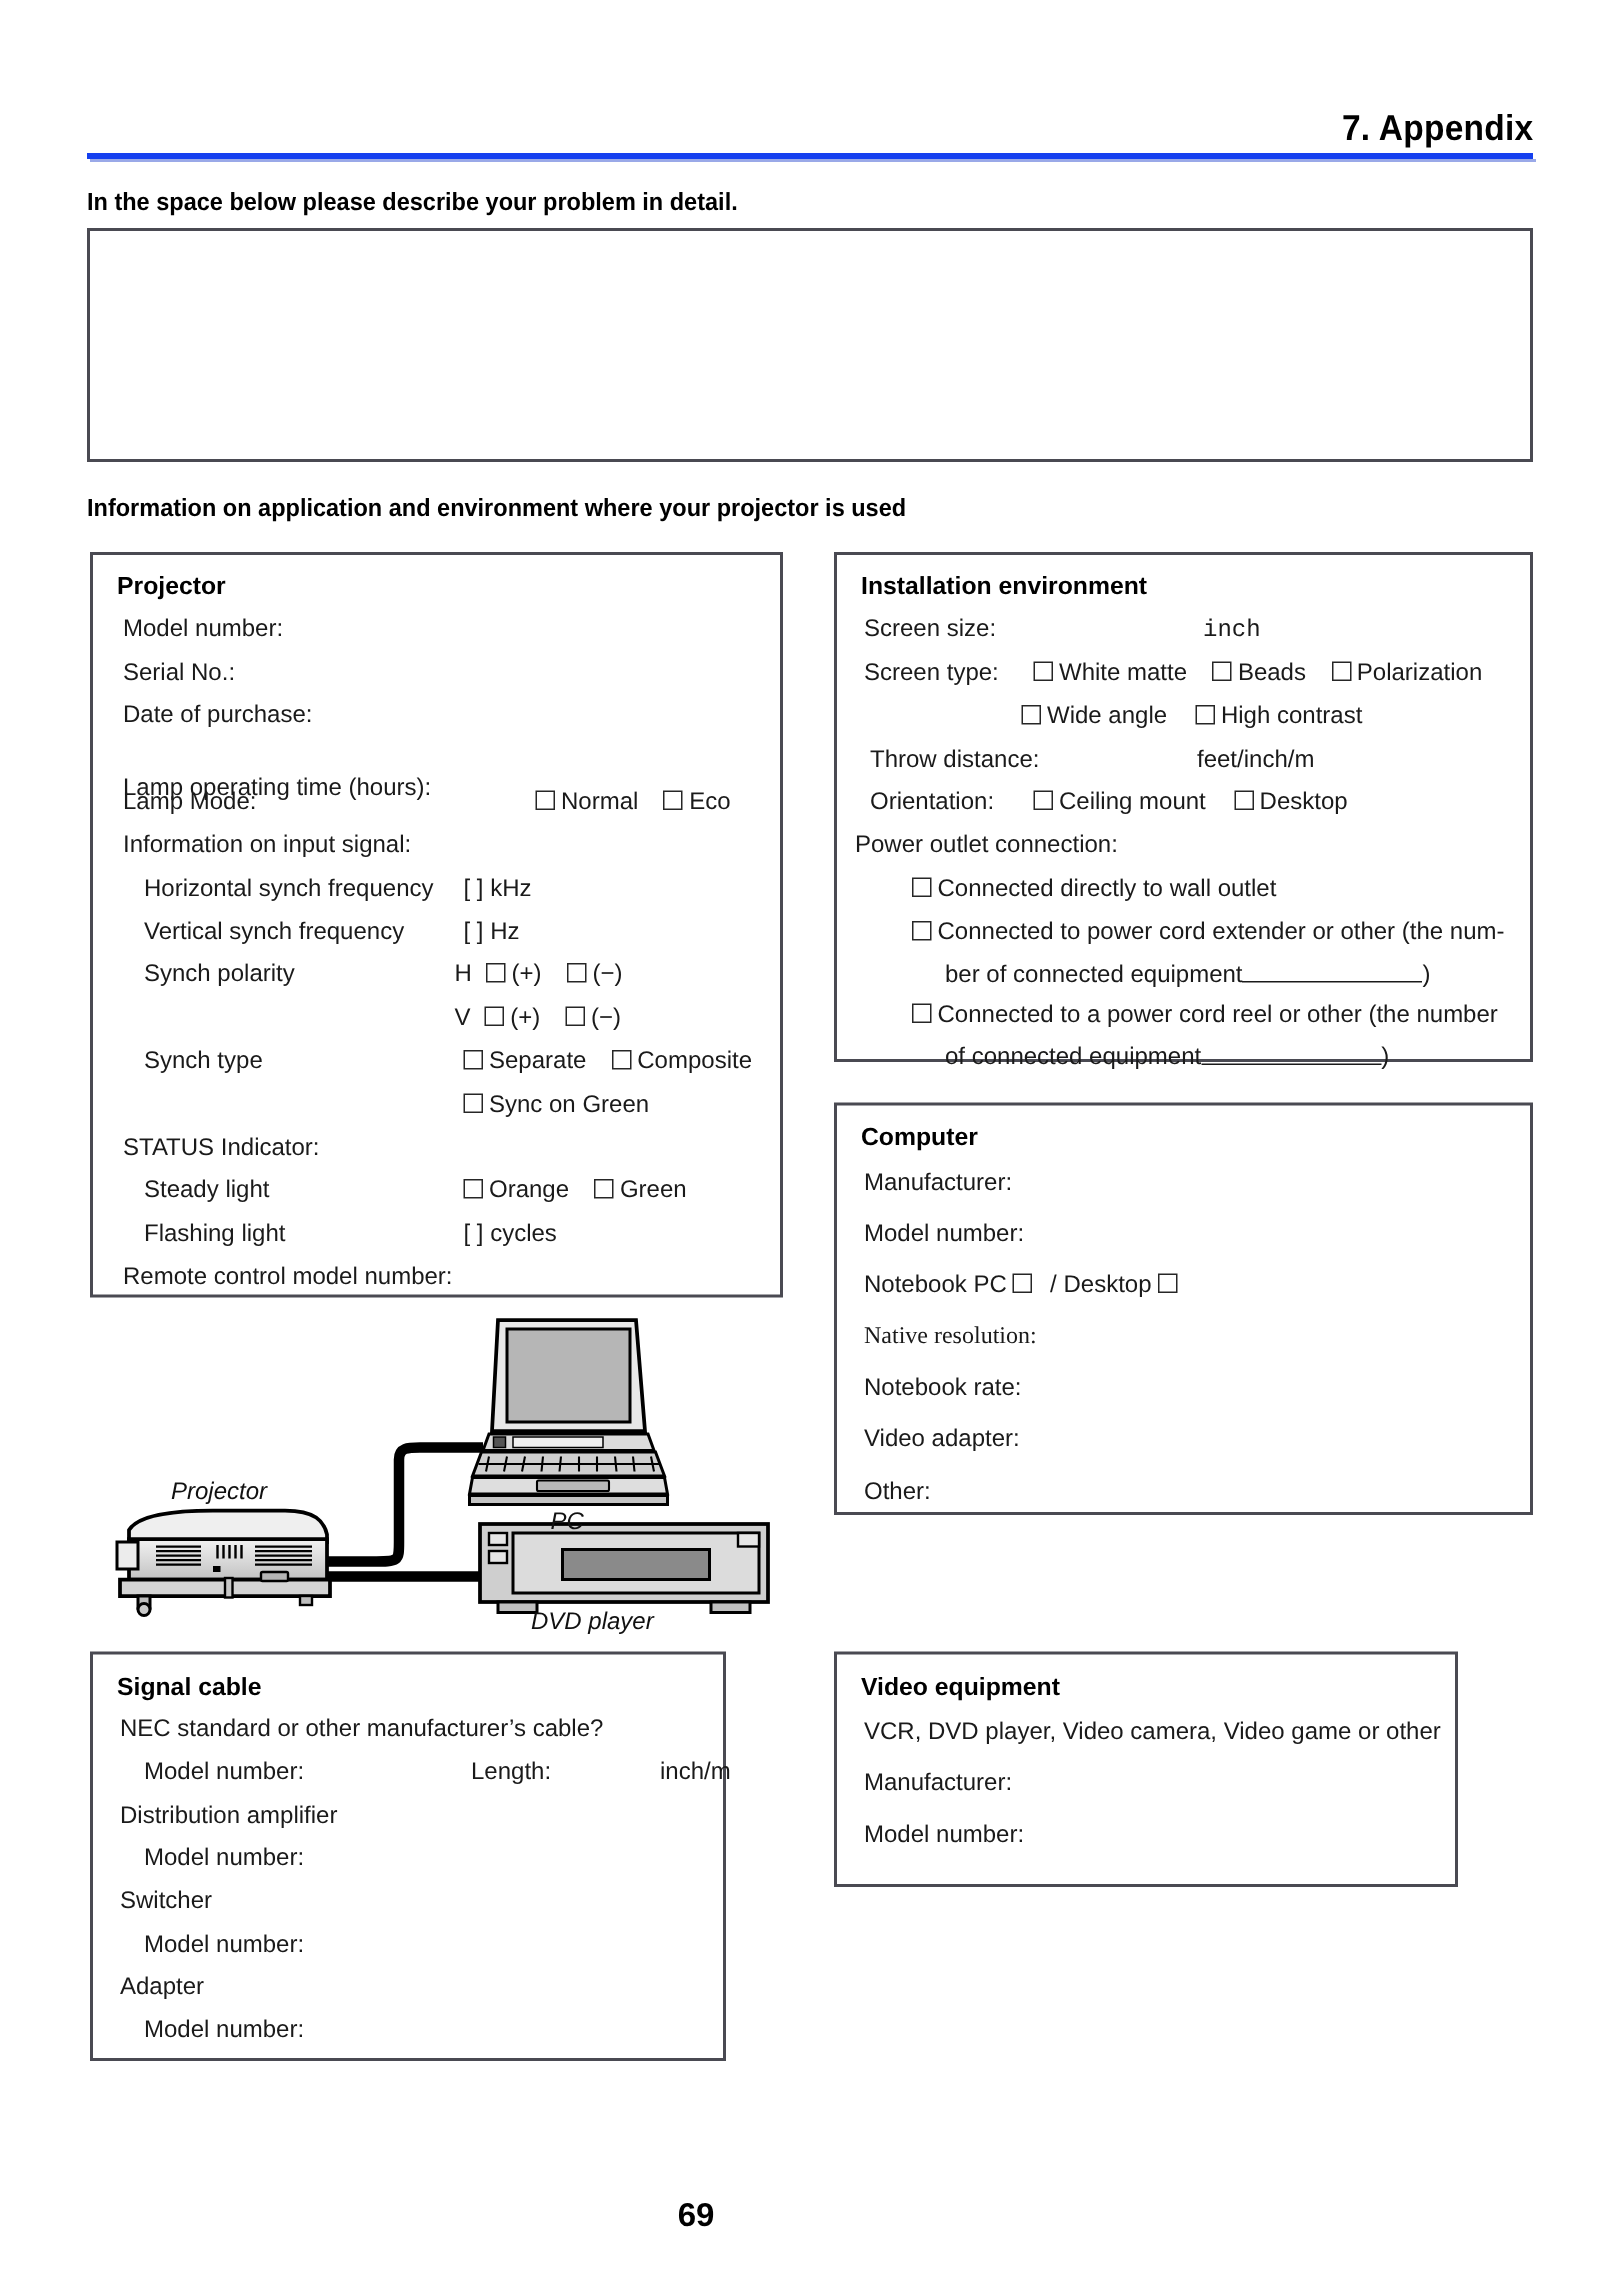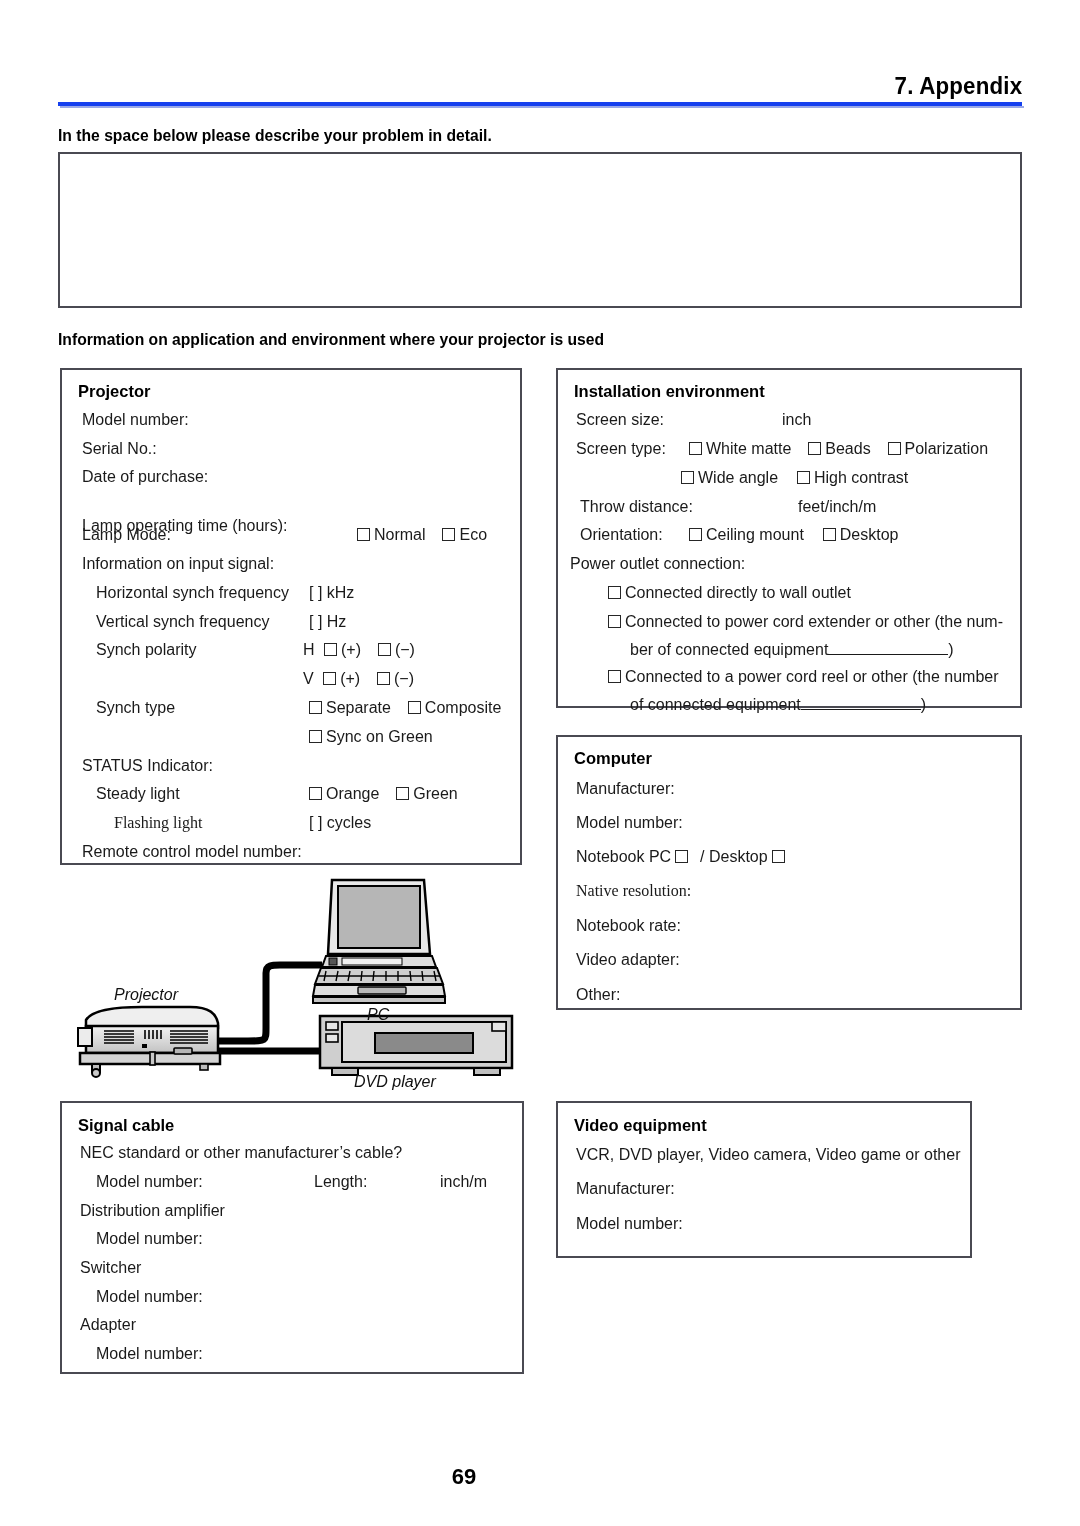--- a/index.html
+++ b/index.html
@@ -69,21 +69,21 @@
   .box {
     position: absolute;
     border: 2px solid #4a4a52;
     background: #fff;
     box-sizing: border-box;
   }
   #box-problem      { left: 58px;  top: 152px;  width: 964px; height: 156px; }
   #box-projector    { left: 60px;  top: 368px;  width: 462px; height: 497px; }
   #box-install      { left: 556px; top: 368px;  width: 466px; height: 340px; }
   #box-computer     { left: 556px; top: 735px;  width: 466px; height: 275px; }
-  #box-signal       { left: 60px;  top: 1101px; width: 464px; height: 273px; text-align: center; }
+  #box-signal       { left: 60px;  top: 1101px; width: 424px; height: 273px; text-align: center; }
 
   .box-title {
     font-size: 16.5px;
     font-weight: bold;
     color: #000;
     white-space: nowrap;
   }
   .row {
     font-size: 16px;
     color: #1a1a1a;
@@ -206,31 +206,31 @@
 
     <div class="abs row" style="left:20px; top:388px;">STATUS Indicator:</div>
 
     <div class="abs row" style="left:34px; top:416px;">Steady light</div>
     <div class="abs row" style="left:247px; top:416px;">
       <span class="cb"></span><span>Orange</span>
       <span style="display:inline-block;width:8px"></span>
       <span class="cb"></span><span>Green</span>
     </div>
 
-    <div class="abs row" style="left:52px; top:445px;font-family:Liberation Serif, serif;">Flashing light</div>
+    <div class="abs row" style="left:34px; top:445px;">Flashing light</div>
     <div class="abs row" style="left:247px; top:445px;">[          ] cycles</div>
 
     <div class="abs row" style="left:20px; top:474px;">Remote control model number:</div>
   </div>
 
   <div class="box" id="box-install">
     <div class="abs box-title" style="left:16px; top:12px;">Installation environment</div>
 
     <div class="abs row" style="left:18px; top:42px;">Screen size:</div>
-    <div class="abs row" style="left:224px; top:42px;">inch</div>
+    <div class="abs row" style="left:244px; top:42px;font-family:Liberation Mono, monospace;">inch</div>
 
     <div class="abs row" style="left:18px; top:71px;">Screen type:</div>
     <div class="abs row" style="left:131px; top:71px;">
       <span class="cb"></span><span>White matte</span>
       <span style="display:inline-block;width:8px"></span>
       <span class="cb"></span><span>Beads</span>
       <span style="display:inline-block;width:8px"></span>
       <span class="cb"></span><span>Polarization</span>
     </div>
     <div class="abs row" style="left:123px; top:100px;">

